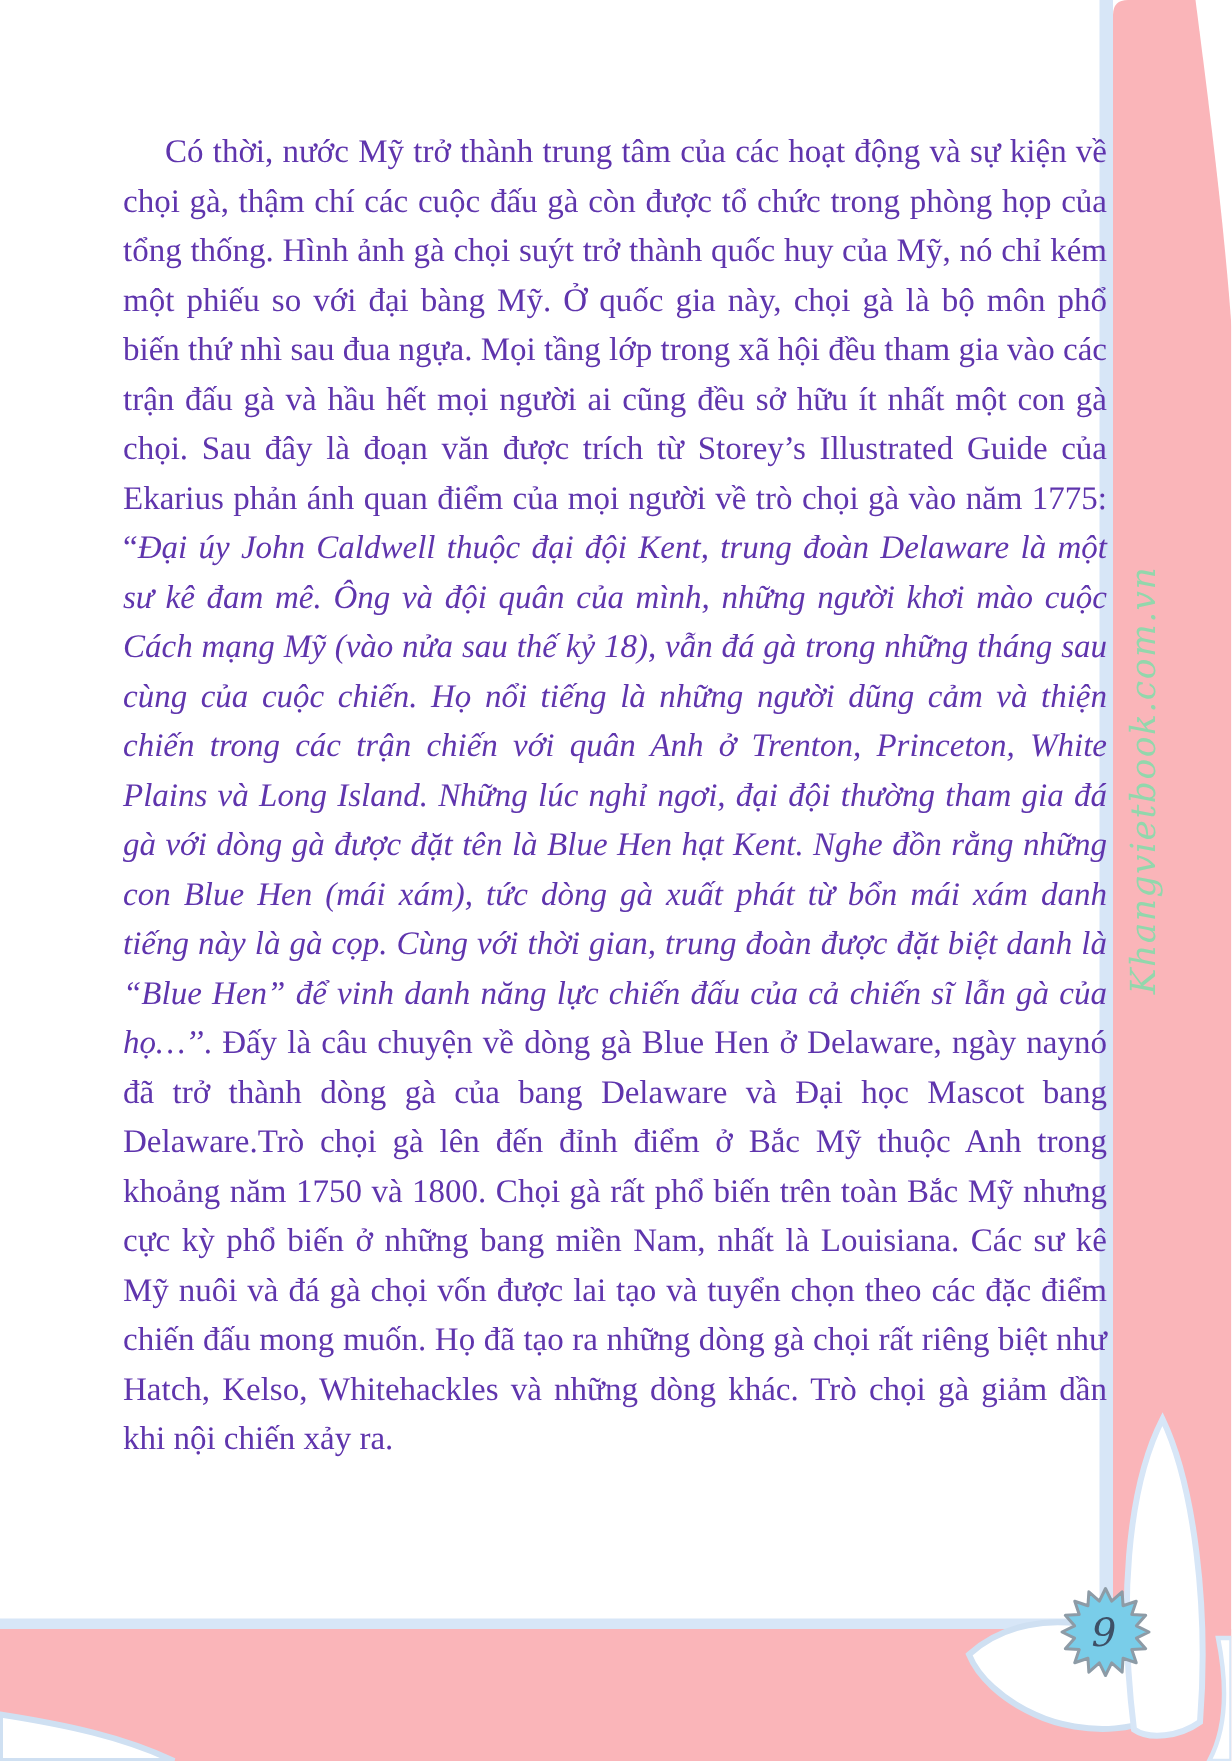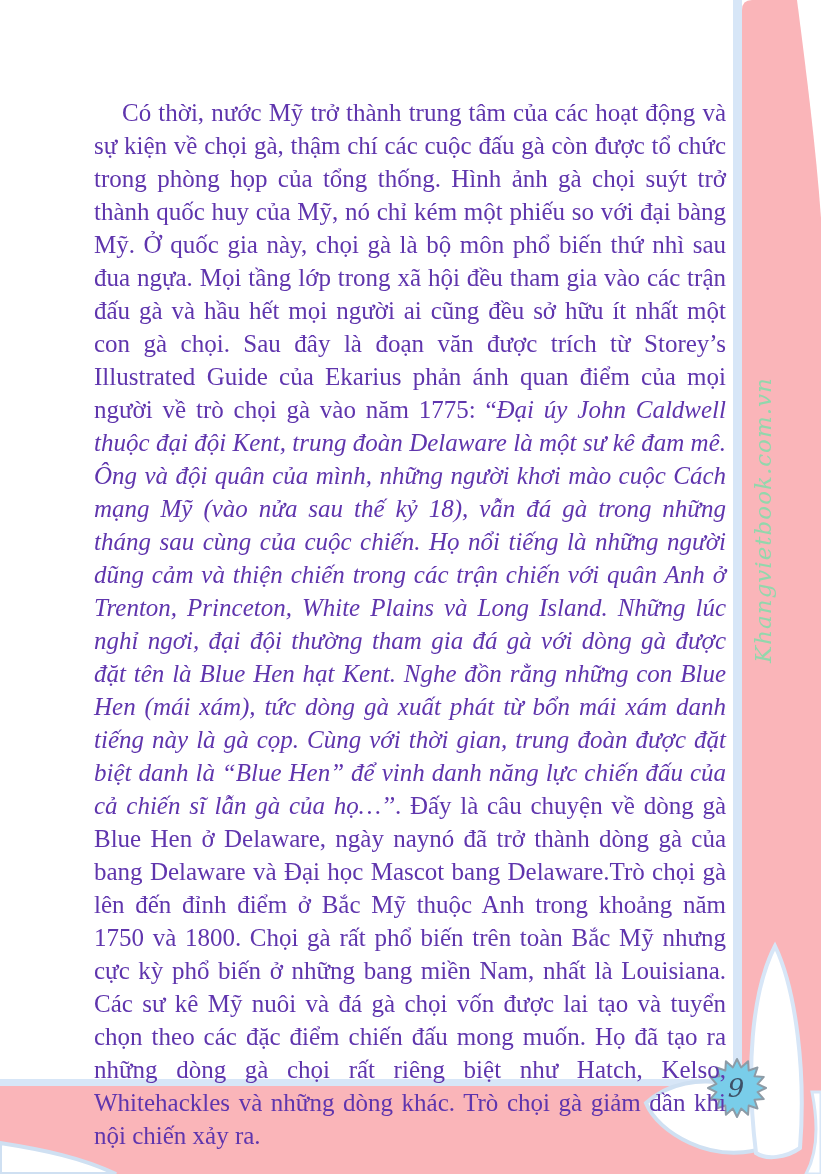--- a/index.html
+++ b/index.html
@@ -20,22 +20,22 @@
   }
   .deco{
     position:absolute;left:0;top:0;width:821px;height:1174px;z-index:0;
   }
   .text-block{
     position:absolute;
     left:82px;top:84px;width:656px;
     z-index:2;
   }
   .para{
-    margin:12px;
-    font-size:25px;
+    margin:0;
+    font-size:22px;
     line-height:33px;
     color:var(--bodytext);
     text-align:justify;
     text-indent:28px;
   }
   .seg-italic{font-style:italic;}
   .watermark{
     position:absolute;
     left:615px;top:505px;
     width:300px;height:30px;

